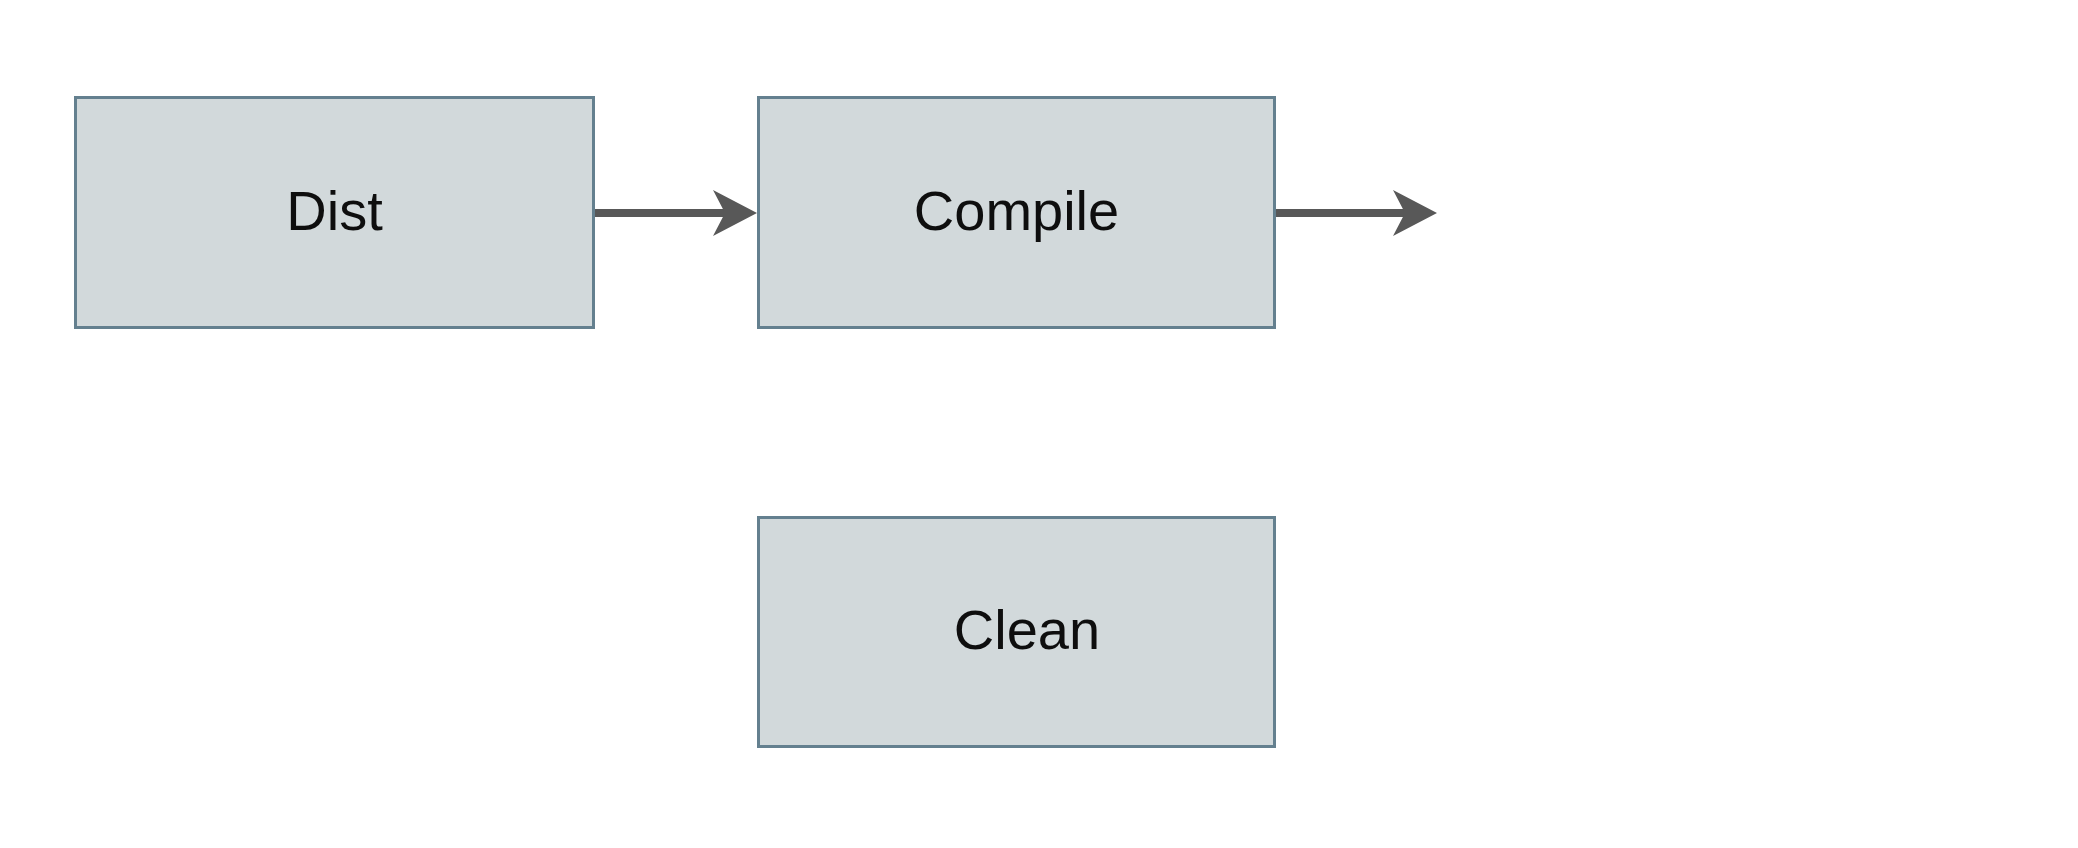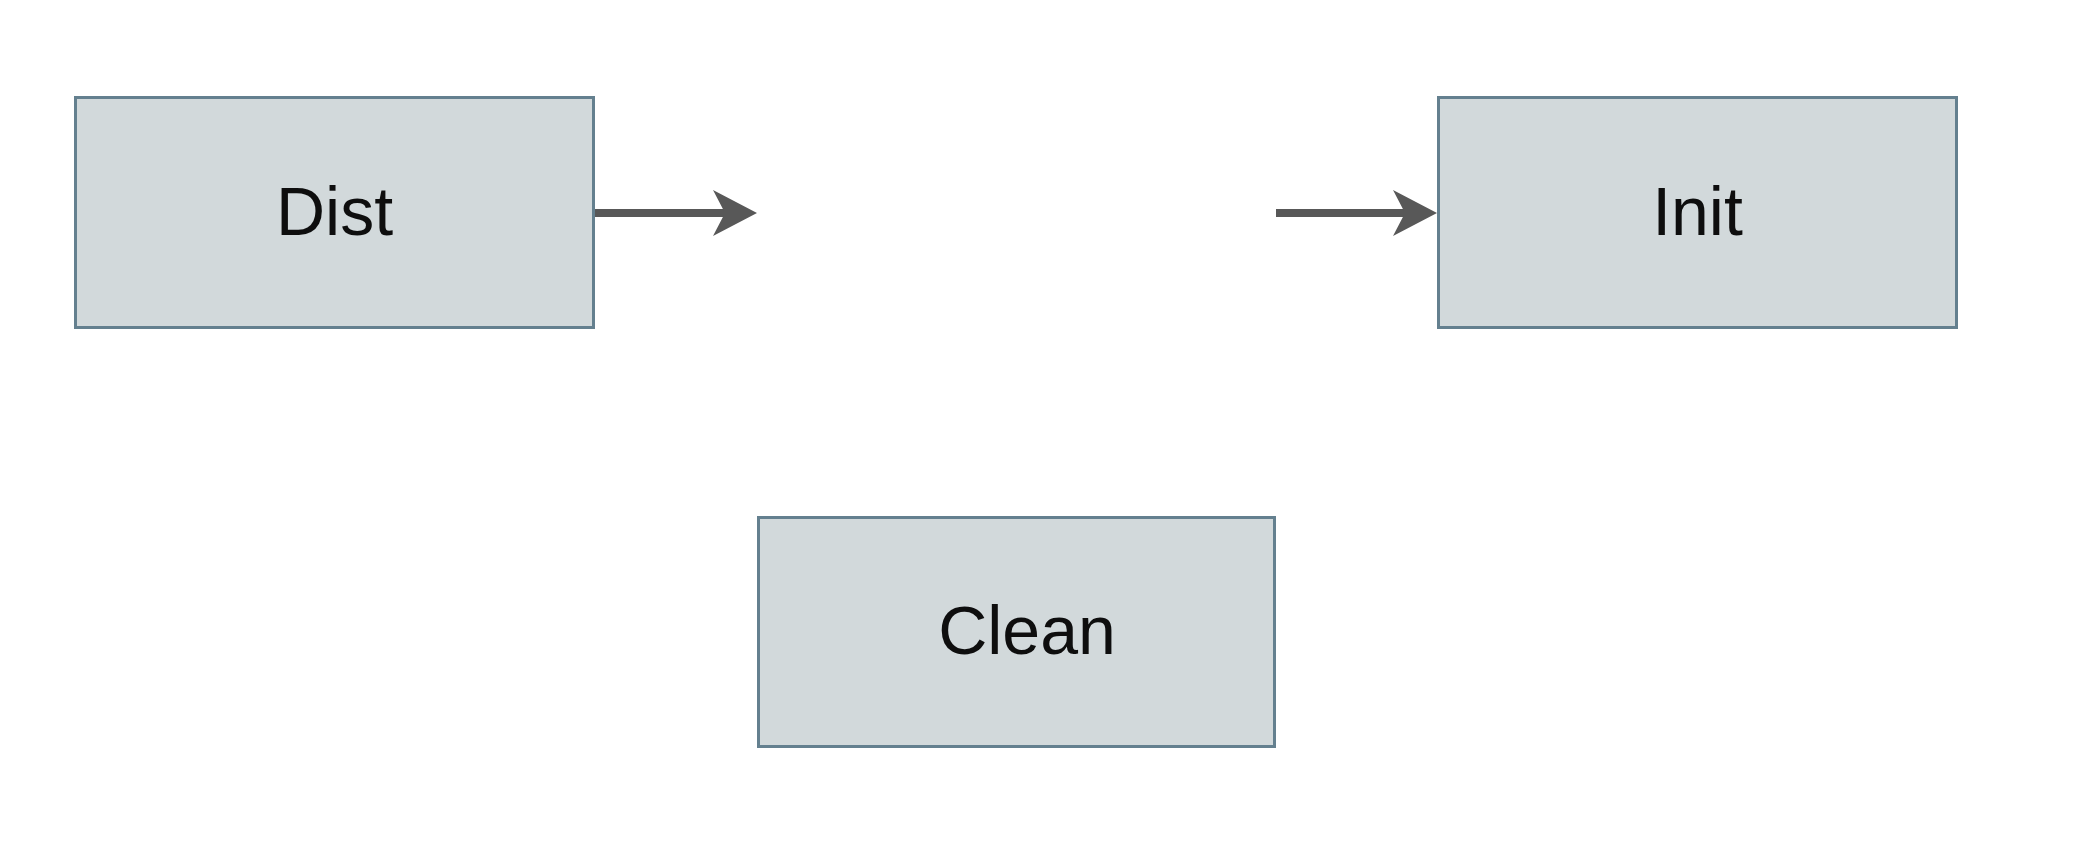--- a/index.html
+++ b/index.html
@@ -29,21 +29,21 @@
   .node {
     position: absolute;
     box-sizing: border-box;
     background: var(--node_fill_color, #d2d9db);
     border: 3px solid var(--node_border_color, #64808f);
     display: flex;
     align-items: center;
     justify-content: center;
   }
   .node-label {
-    font-size: 68px;
+    font-size: 56px;
     font-weight: 400;
     line-height: 1;
     color: var(--label_color, #0e0e0e);
     white-space: nowrap;
     transform: translateY(-2px);
   }
   #node-dist    { left: 74px;   top: 96px;  width: 521px; height: 233px; }
   #node-compile { left: 757px;  top: 96px;  width: 519px; height: 233px; }
   #node-init    { left: 1437px; top: 96px;  width: 521px; height: 233px; }
   #node-clean   { left: 757px;  top: 516px; width: 519px; height: 232px; padding-left: 21px; }
@@ -61,22 +61,22 @@
     <g class="edge">
       <line x1="1276" y1="213" x2="1406" y2="213" stroke="currentColor" stroke-width="8"></line>
       <polygon points="1437,213 1393,190 1405,213 1393,236" fill="currentColor"></polygon>
     </g>
   </svg>
 
   <div class="node" id="node-dist">
     <span class="node-label">Dist</span>
   </div>
 
+  <div class="node" id="node-compile">
+    <span class="node-label">Compile</span>
+  </div>
 
-  <div class="node" id="node-init">
-    <span class="node-label">Init</span>
-  </div>
 
   <div class="node" id="node-clean">
     <span class="node-label">Clean</span>
   </div>
 
 </div>
 
 </body></html>

